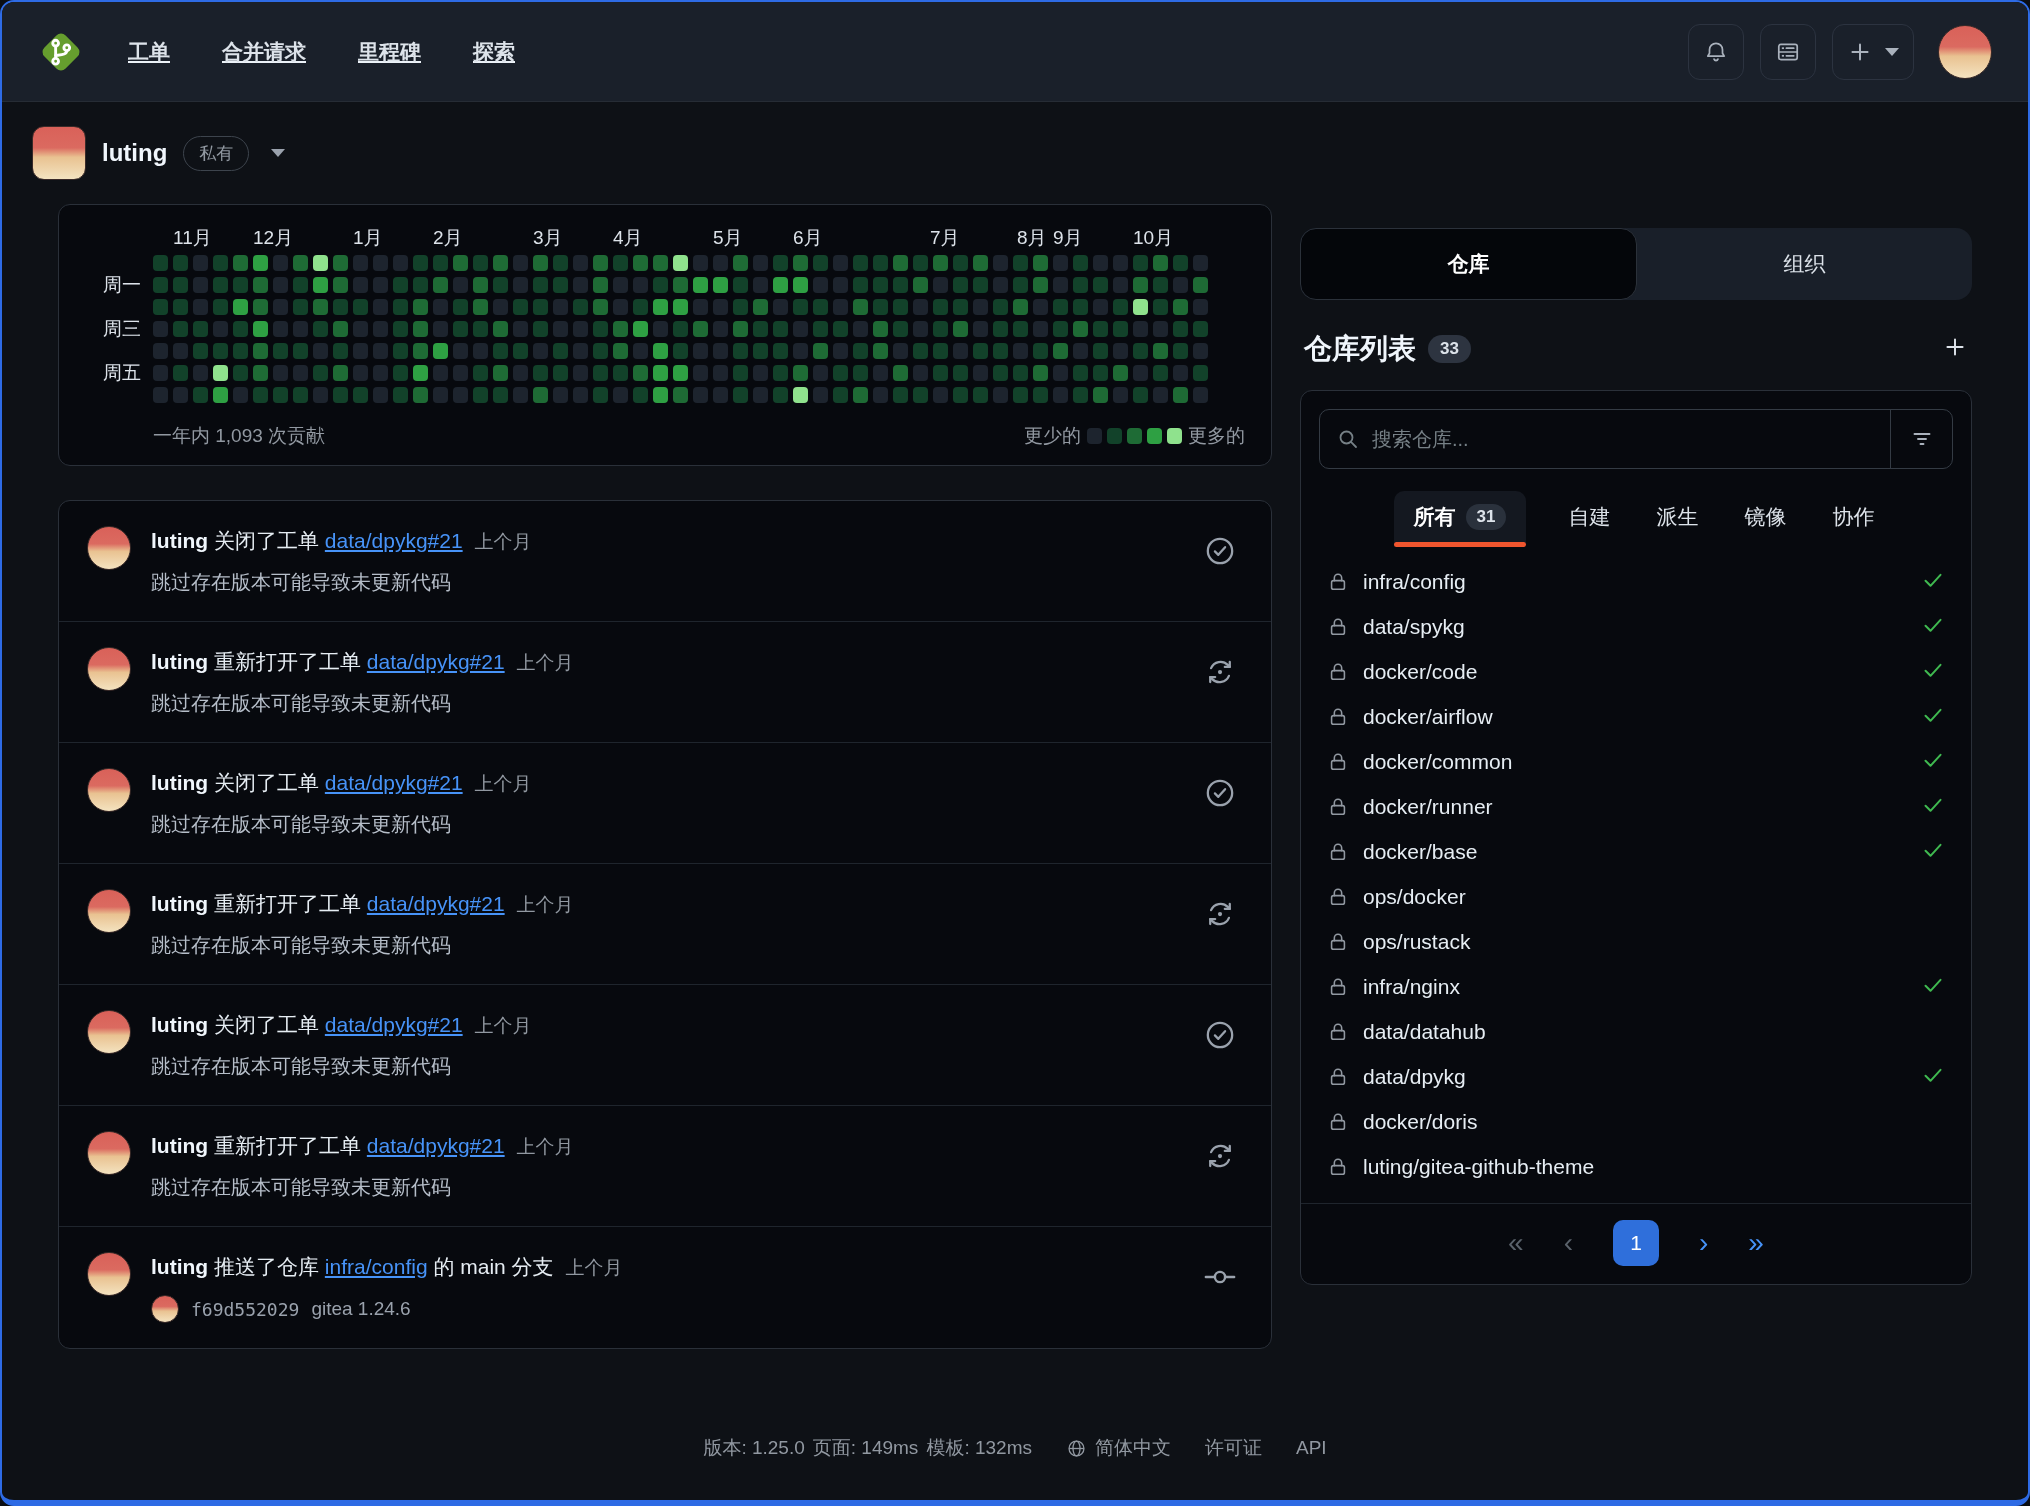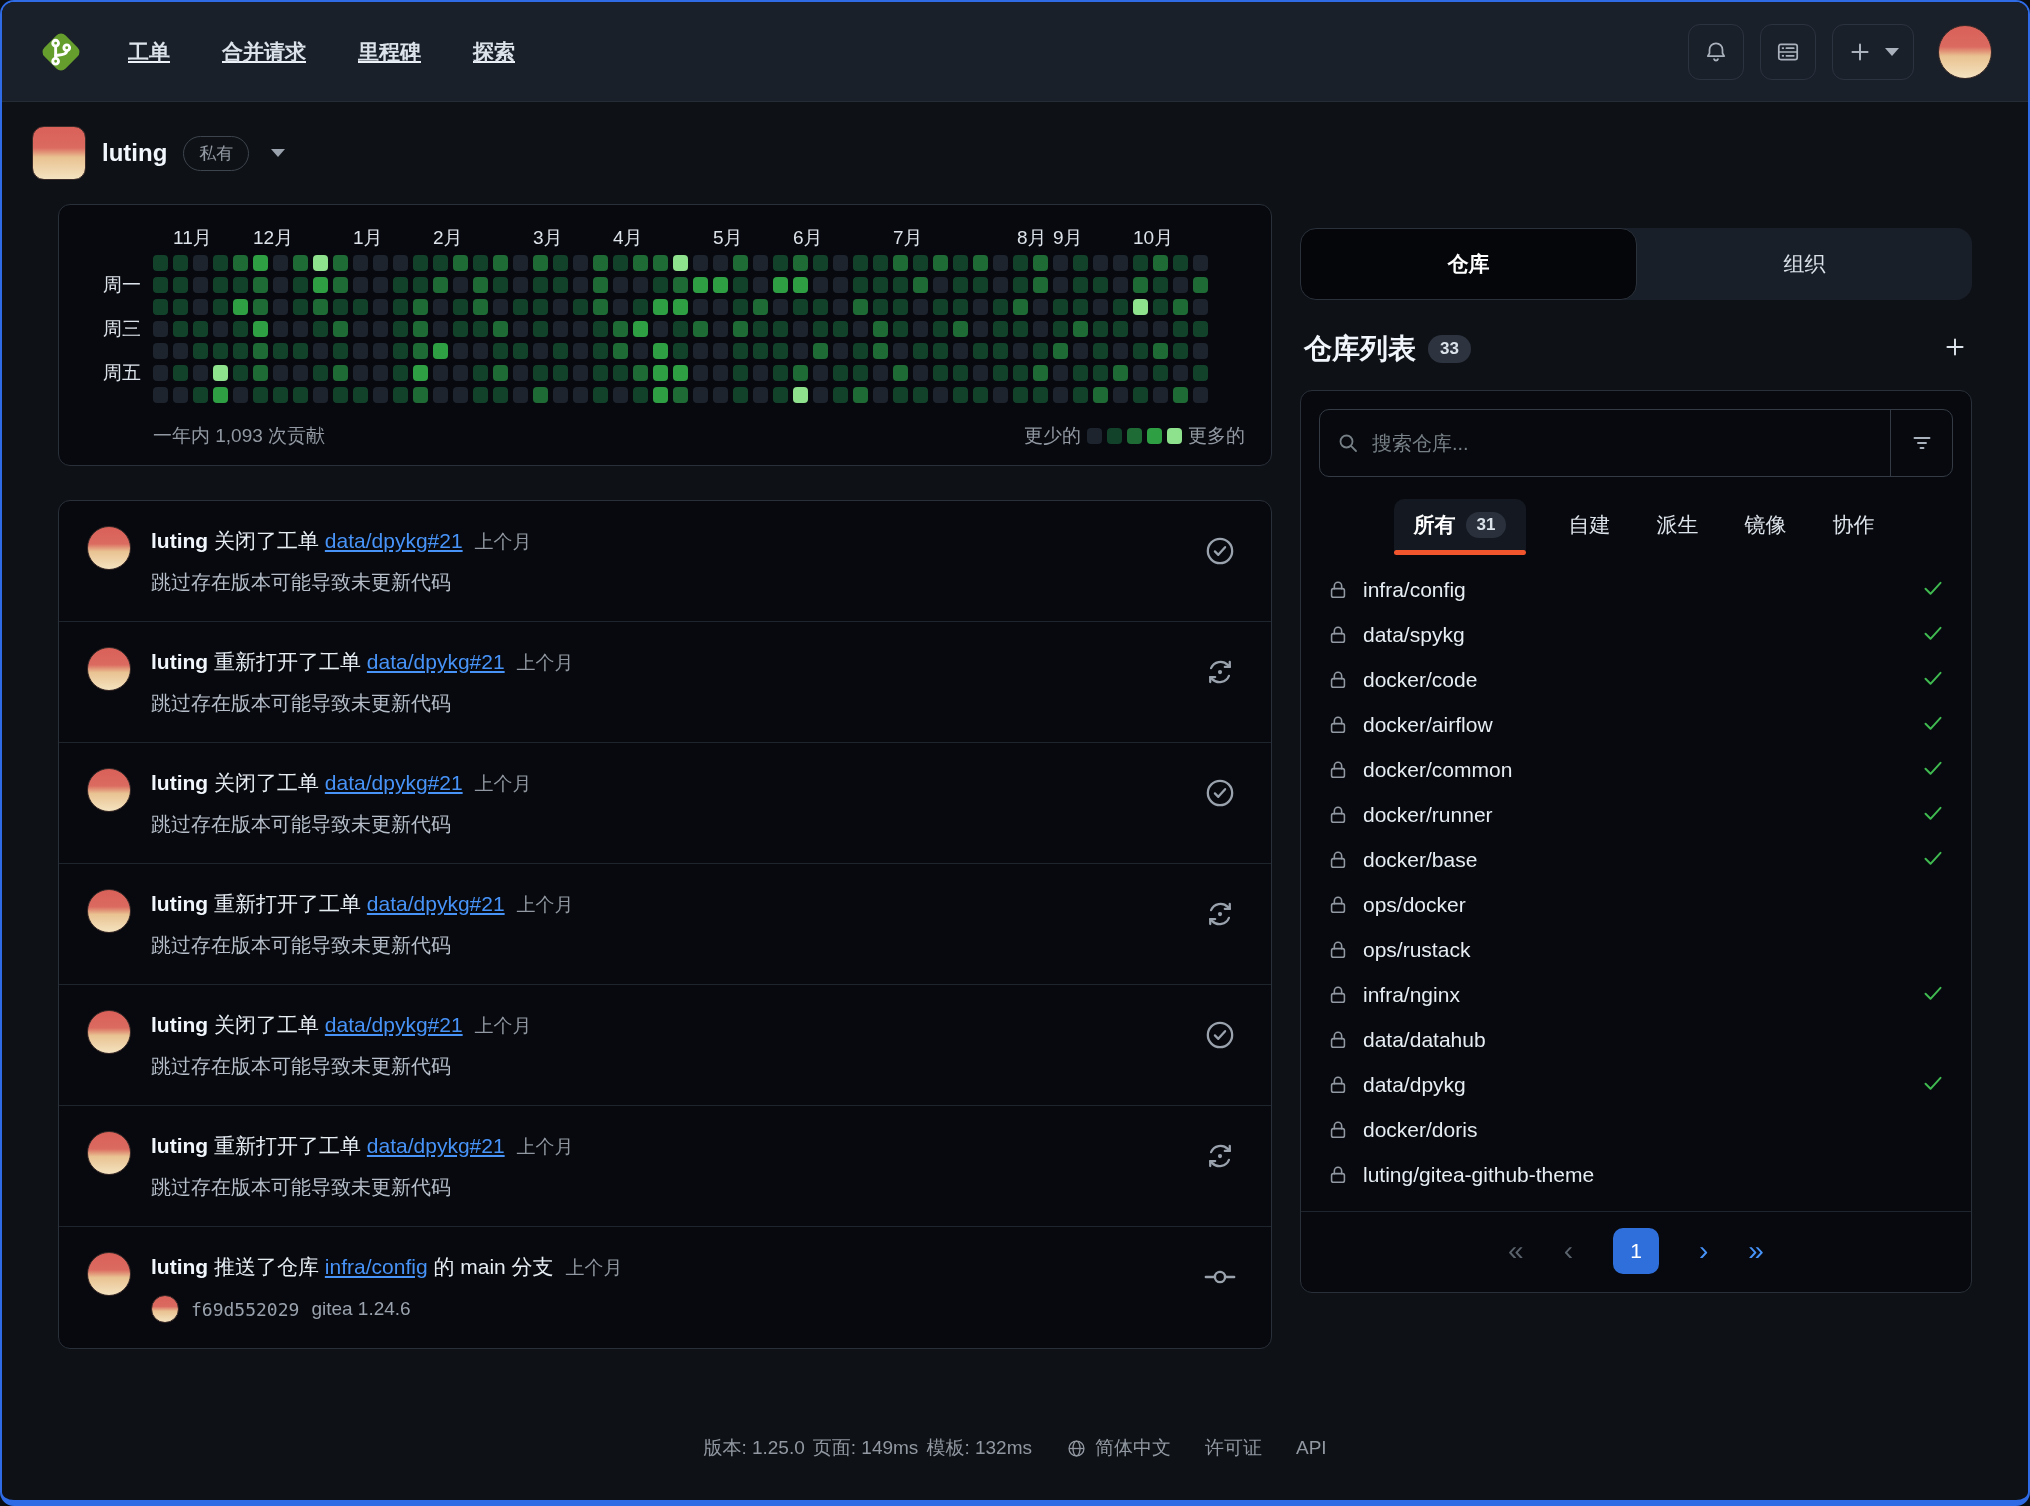--- a/index.html
+++ b/index.html
@@ -88,21 +88,21 @@
   .seg-tab.active { background:#04060a; border:1px solid #2b313a; border-radius:16px; font-weight:700; color:#ffffff; }
   .list-head { display:flex; align-items:center; margin:30px 4px 22px 4px; }
   .list-title { font-size:28px; font-weight:700; color:#f0f6fc; }
   .count-badge {
     margin-left:12px; background:#2d3440; color:#dde3ea; font-size:17px;
     border-radius:14px; padding:4px 12px; font-weight:600;
   }
   .plus-icon { margin-left:auto; color:#dde3ea; cursor:pointer; }
   .plus-icon svg { width:26px; height:26px; }
   .repo-card { padding:18px 18px 0 18px; }
-  .search-row { display:flex; border:1px solid #343b44; border-radius:10px; height:68px; overflow:hidden; }
+  .search-row { display:flex; border:1px solid #343b44; border-radius:10px; height:60px; overflow:hidden; }
   .search-box { flex:1; display:flex; align-items:center; padding:0 16px; gap:12px; color:#768086; }
   .search-box svg { width:24px; height:24px; flex:none; }
   .search-input {
     flex:1; background:transparent; border:none; outline:none;
     font-size:20px; color:#e6edf3; font-family:inherit;
   }
   .search-input::placeholder { color:#768086; }
   .filter-btn { width:62px; border-left:1px solid #343b44; display:flex; align-items:center; justify-content:center; color:#aab2bd; cursor:pointer; }
   .filter-btn svg { width:24px; height:24px; }
   .filter-tabs { display:flex; justify-content:center; align-items:center; gap:38px; margin-top:22px; }
@@ -206,21 +206,21 @@
           <div class="hm-main">
             <div class="hm-months" id="hm-months">
                 <span class="hm-month" style="left: 20px;">11月</span>
                 <span class="hm-month" style="left: 100px;">12月</span>
                 <span class="hm-month" style="left: 200px;">1月</span>
                 <span class="hm-month" style="left: 280px;">2月</span>
                 <span class="hm-month" style="left: 380px;">3月</span>
                 <span class="hm-month" style="left: 460px;">4月</span>
                 <span class="hm-month" style="left: 560px;">5月</span>
                 <span class="hm-month" style="left: 640px;">6月</span>
-                <span class="hm-month" style="left: 740px;">7月</span>
+                <span class="hm-month" style="left: 777px;">7月</span>
                 <span class="hm-month" style="left: 864px;">8月</span>
                 <span class="hm-month" style="left: 900px;">9月</span>
                 <span class="hm-month" style="left: 980px;">10月</span>
               </div>
             <div id="hm-grid">
                 <div class="hm-row">
                   <div class="hm-cell" style="background: rgb(18, 66, 42);"></div>
                   <div class="hm-cell" style="background: rgb(18, 66, 42);"></div>
                   <div class="hm-cell" style="background: rgb(29, 36, 46);"></div>
                   <div class="hm-cell" style="background: rgb(18, 66, 42);"></div>

